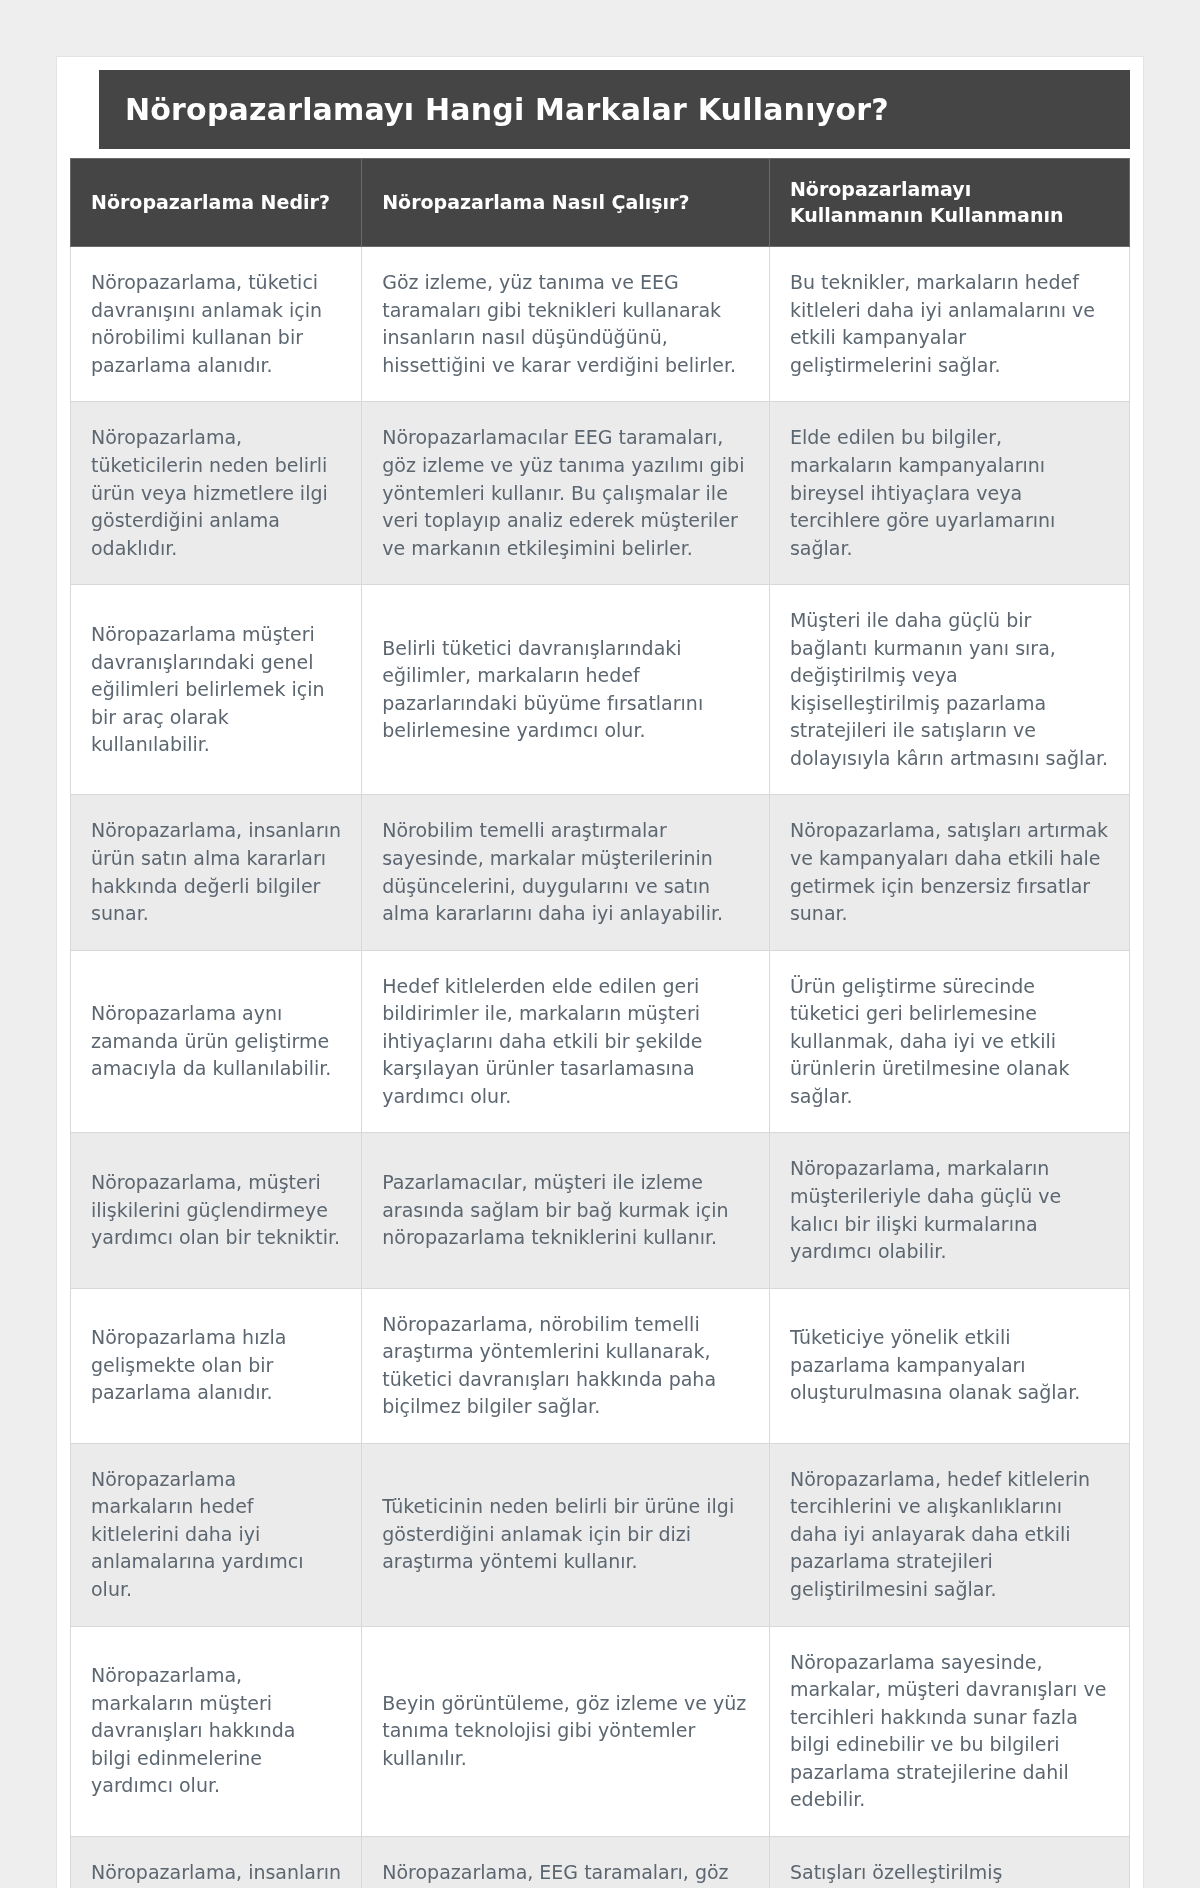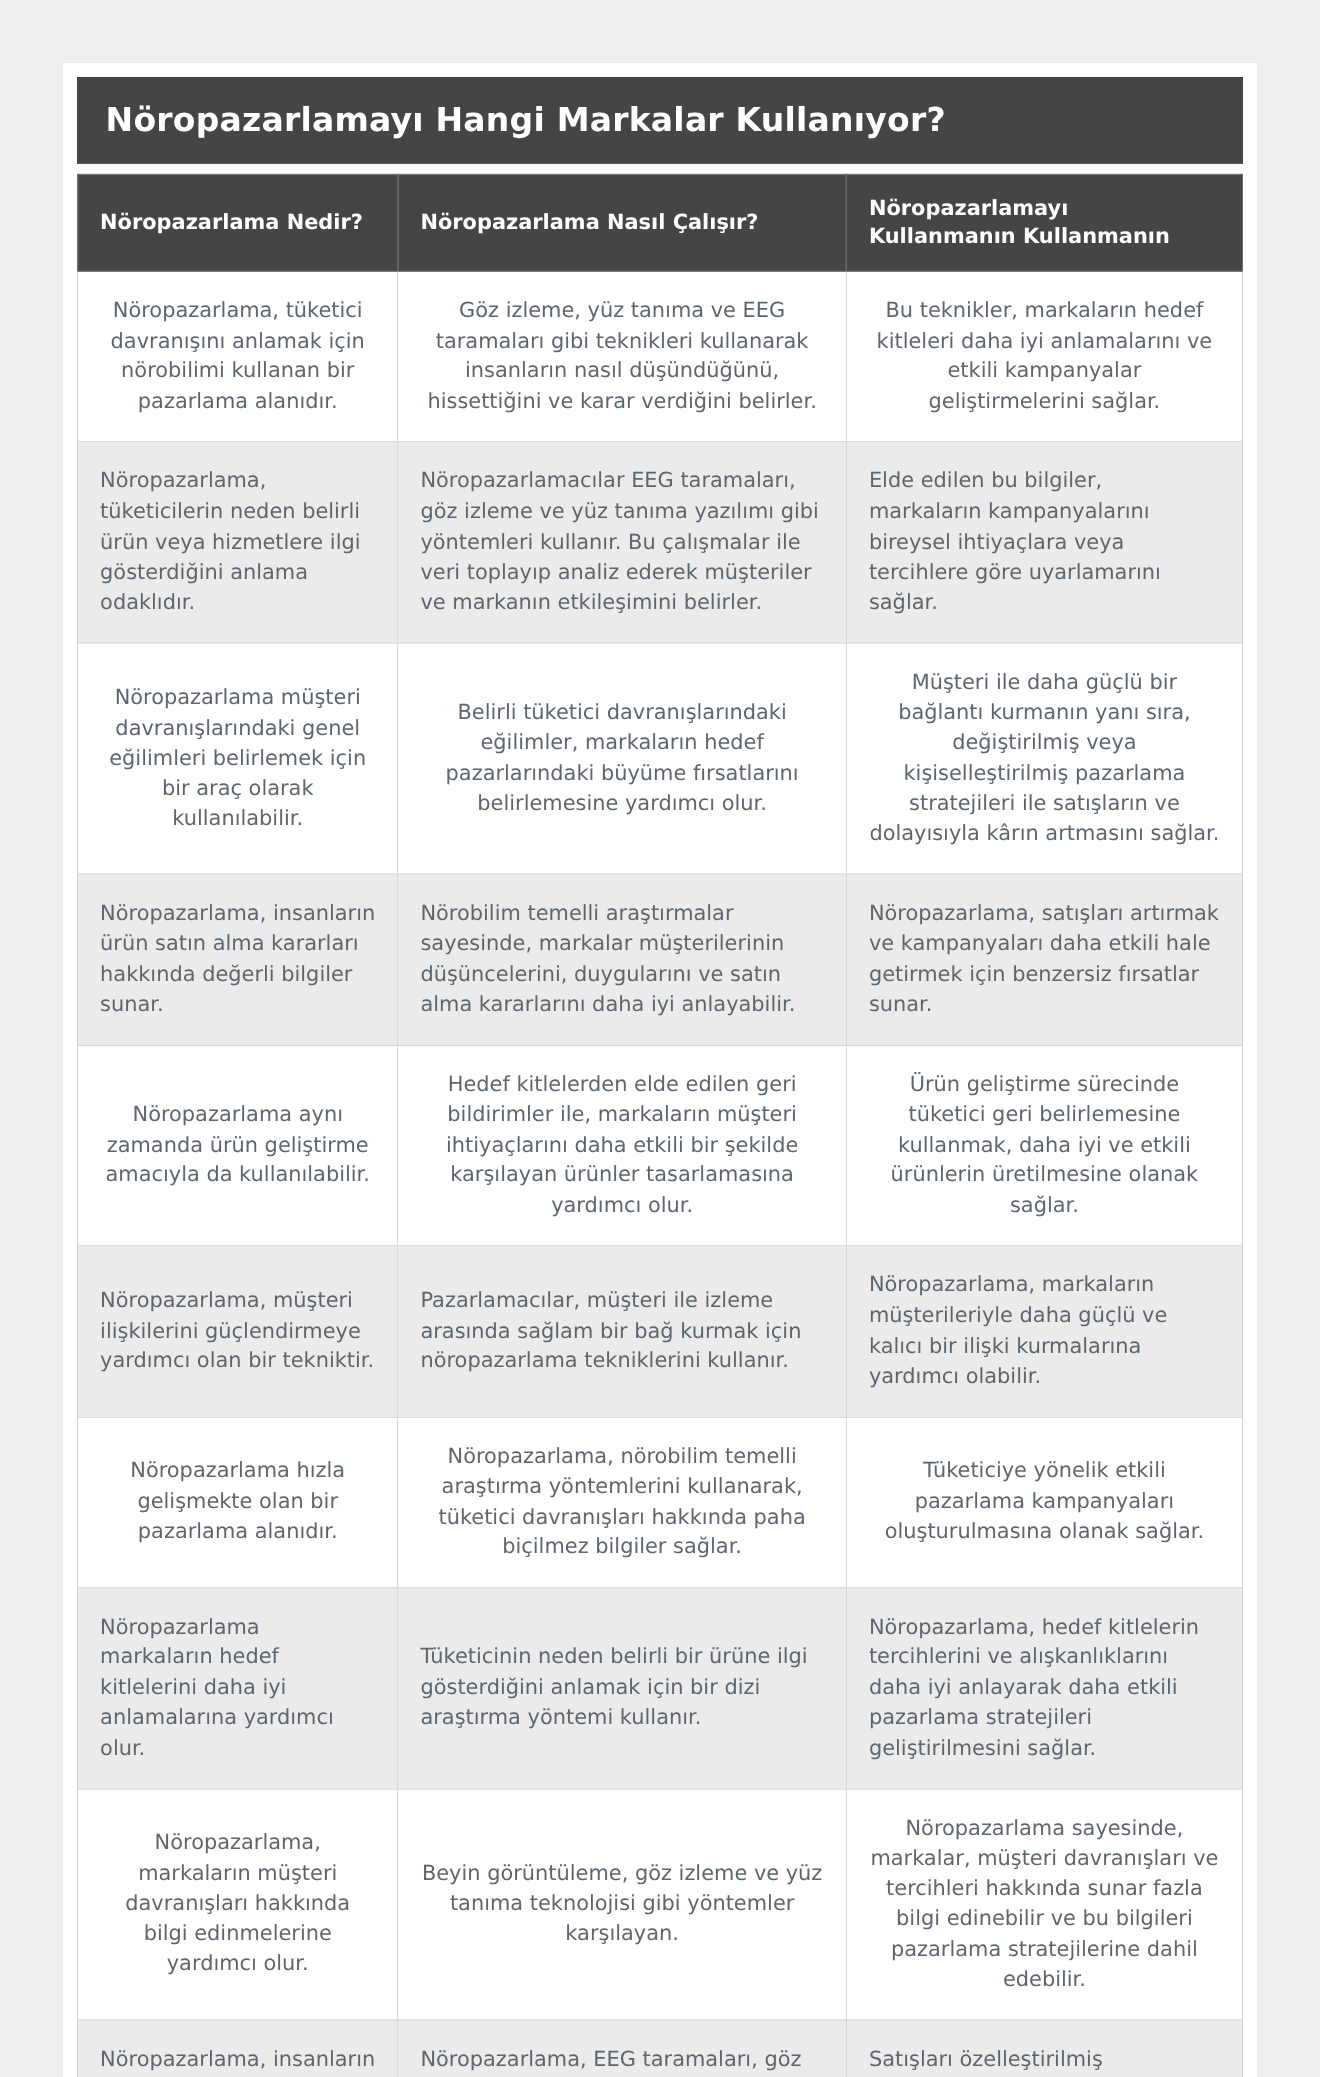--- a/index.html
+++ b/index.html
@@ -24,20 +24,21 @@
     box-sizing: border-box;
     padding: 13px;
   }
   .title-bar {
     background: #454545;
     color: #ffffff;
     font-size: 30px;
     font-weight: bold;
     padding: 22px 26px;
     letter-spacing: 0.2px;
+    margin-left: 29px;
   }
   table.info-table {
     width: 100%;
     border-collapse: collapse;
     margin-top: 9px;
     table-layout: fixed;
   }
   table.info-table th {
     background: #454545;
     color: #ffffff;
@@ -52,21 +53,21 @@
   table.info-table td {
     border: 1px solid #d8d8d8;
     color: #5c6670;
     font-size: 19px;
     line-height: 1.45;
     padding: 22px 20px;
     vertical-align: middle;
     text-align: left;
     word-wrap: break-word;
   }
-  table.info-table tr.odd td  { background: #ffffff; text-align: center; }
+  table.info-table tr.odd td  { background: #ffffff; }
   table.info-table tr.even td { background: #ebebeb; margin-left: 28px; }
   col.c1 { width: 27.5%; }
   col.c2 { width: 38.5%; }
   col.c3 { width: 34%; }
 </style>
 </head>
 <body>
 
 <div class="page">
   <div class="card">
@@ -121,21 +122,21 @@
           <td>Nöropazarlama, nörobilim temelli araştırma yöntemlerini kullanarak, tüketici davranışları hakkında paha biçilmez bilgiler sağlar.</td>
           <td>Tüketiciye yönelik etkili pazarlama kampanyaları oluşturulmasına olanak sağlar.</td>
         </tr>
         <tr class="even">
           <td>Nöropazarlama markaların hedef kitlelerini daha iyi anlamalarına yardımcı olur.</td>
           <td>Tüketicinin neden belirli bir ürüne ilgi gösterdiğini anlamak için bir dizi araştırma yöntemi kullanır.</td>
           <td>Nöropazarlama, hedef kitlelerin tercihlerini ve alışkanlıklarını daha iyi anlayarak daha etkili pazarlama stratejileri geliştirilmesini sağlar.</td>
         </tr>
         <tr class="odd">
           <td>Nöropazarlama, markaların müşteri davranışları hakkında bilgi edinmelerine yardımcı olur.</td>
-          <td>Beyin görüntüleme, göz izleme ve yüz tanıma teknolojisi gibi yöntemler karşılayan.</td>
+          <td>Beyin görüntüleme, göz izleme ve yüz tanıma teknolojisi gibi yöntemler kullanılır.</td>
           <td>Nöropazarlama sayesinde, markalar, müşteri davranışları ve tercihleri hakkında sunar fazla bilgi edinebilir ve bu bilgileri pazarlama stratejilerine dahil edebilir.</td>
         </tr>
         <tr class="even">
           <td>Nöropazarlama, insanların mal ve hizmet satın alırken nasıl düşündüğü konusunda bilgi sağlar.</td>
           <td>Nöropazarlama, EEG taramaları, göz izleme, yüz tanıma yazılımı gibi teknikleri kullanarak insanların satın alma kararlarını belirler.</td>
           <td>Satışları özelleştirilmiş deneyimler ve hedeflenmiş reklamlar yoluyla artırmayı sağlar.</td>
         </tr>
       </tbody>
     </table>
   </div>

